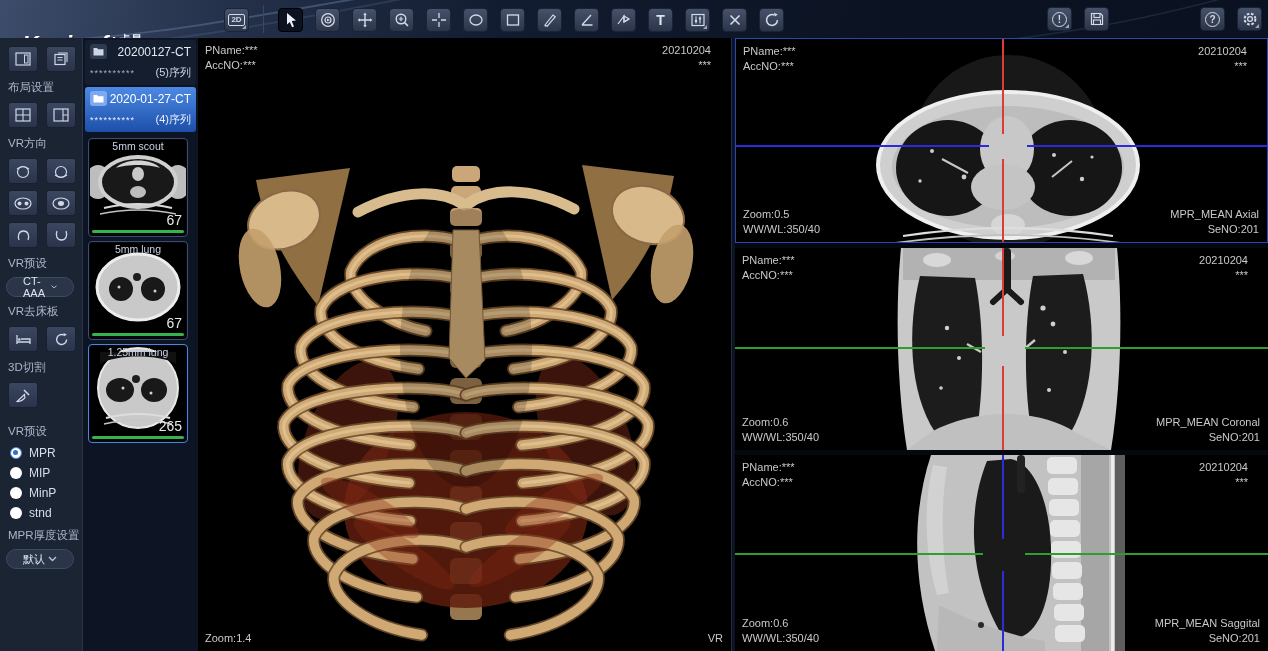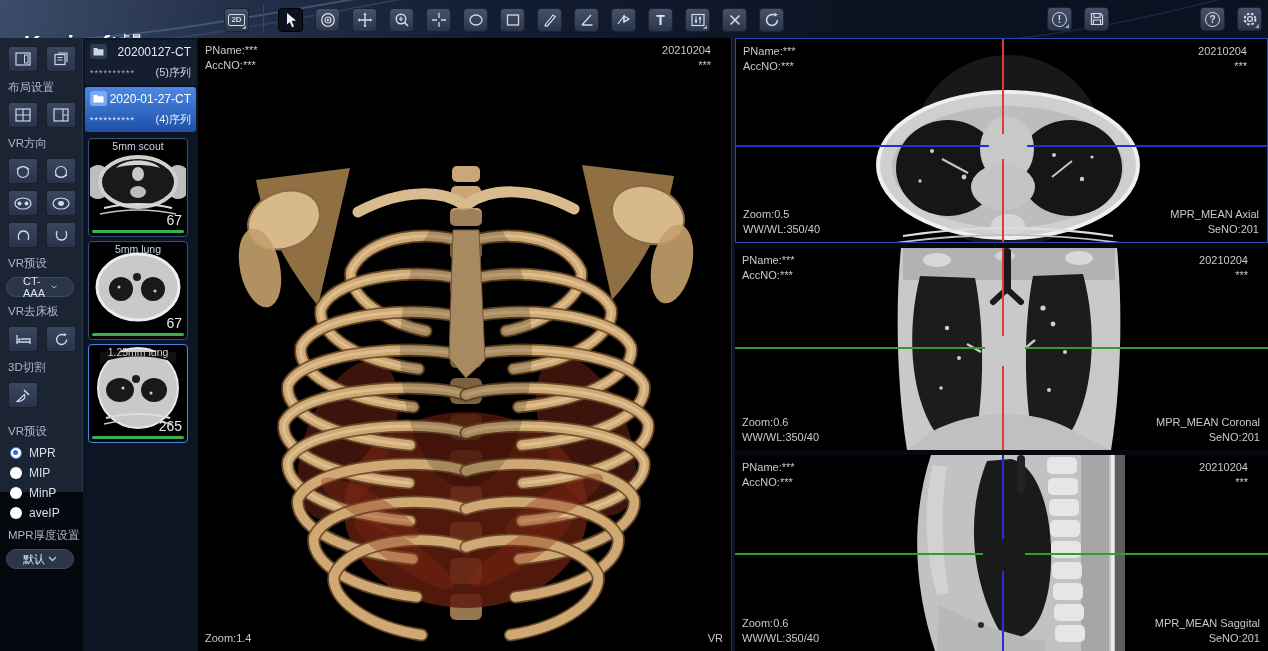--- a/index.html
+++ b/index.html
@@ -25,21 +25,21 @@
   .tbtn .glyph { font-size:13px; line-height:1; color:#dde3ee; }
   .tbtn .boxed { border:1px solid #d4dbe8; border-radius:2px; font-size:8px; font-weight:700;
     padding:1px 2px; line-height:1; }
   .tbtn.corner::after { content:""; position:absolute; right:2px; bottom:2px;
     border-left:4px solid transparent; border-bottom:4px solid #9aa7bd; }
   .tsep { width:1px; height:28px; background:#3a4760; margin:-2px 2px 0 2px; }
   .ring { width:15px; height:15px; border:1.4px solid #d4dbe8; border-radius:50%;
     display:flex; align-items:center; justify-content:center; font-size:10px; font-weight:700; color:#d4dbe8; }
 
   
-  .sidebar { position:absolute; left:0; top:38px; width:83px; height:454px;
+  .sidebar { position:absolute; left:0; top:38px; width:83px; height:613px;
     background:#1b2433; border-right:1px solid #2a3548; color:#b9c4d6; }
   .side-label { font-size:11.5px; color:#aab6ca; padding:5px 0 4px 8px; }
   .btn-row { display:flex; gap:8px; padding:3px 0 3px 8px; }
   .sbtn { width:30px; height:26px; border-radius:3px; cursor:pointer;
     background:linear-gradient(180deg,#3b4760,#29334a); border:1px solid #19202f;
     display:flex; align-items:center; justify-content:center; color:#cfd8e6; }
   .select { margin:2px 6px 2px 6px; height:20px; width:68px; background:#2a3547; border:1px solid #3c4a62;
     border-radius:10px; display:flex; align-items:center; justify-content:space-between;
     padding:0 16px; cursor:pointer; }
   .select span { font-size:11px; color:#dde4f0; }
@@ -338,21 +338,21 @@
     <div class="mode-row">
       <span class="radio"></span>
       <span class="mode-label">MIP</span>
     </div>
     <div class="mode-row">
       <span class="radio"></span>
       <span class="mode-label">MinP</span>
     </div>
     <div class="mode-row">
       <span class="radio"></span>
-      <span class="mode-label">aveIP</span>
+      <span class="mode-label">stnd</span>
     </div>
     <div class="side-label">MPR厚度设置</div>
     <div class="select">
       <span>默认</span>
       <svg width="9" height="6" viewBox="0 0 9 6">
         <path d="M1,1 L4.5,4.5 L8,1" fill="none" stroke="#b9c4d6" stroke-width="1.4"></path>
       </svg>
     </div>
   </aside>
 

